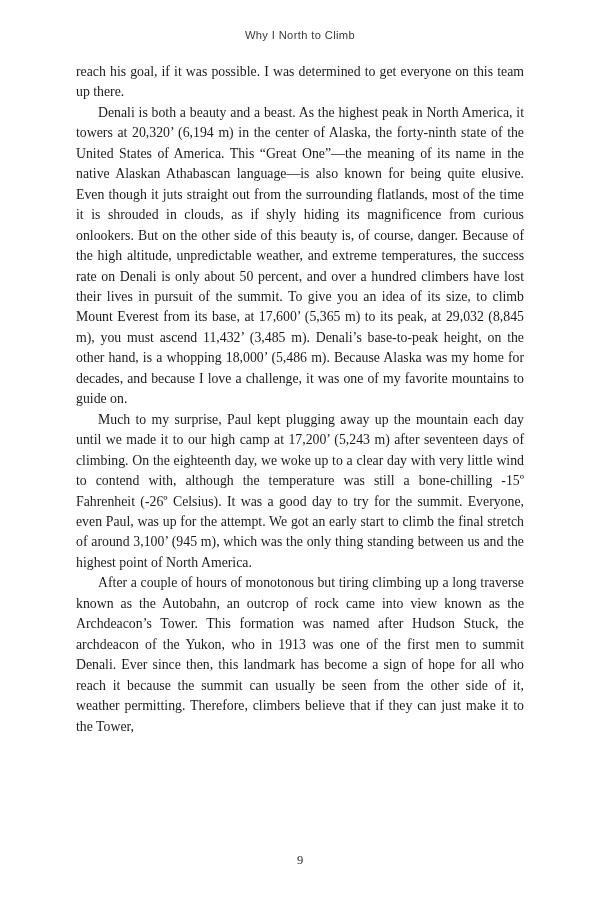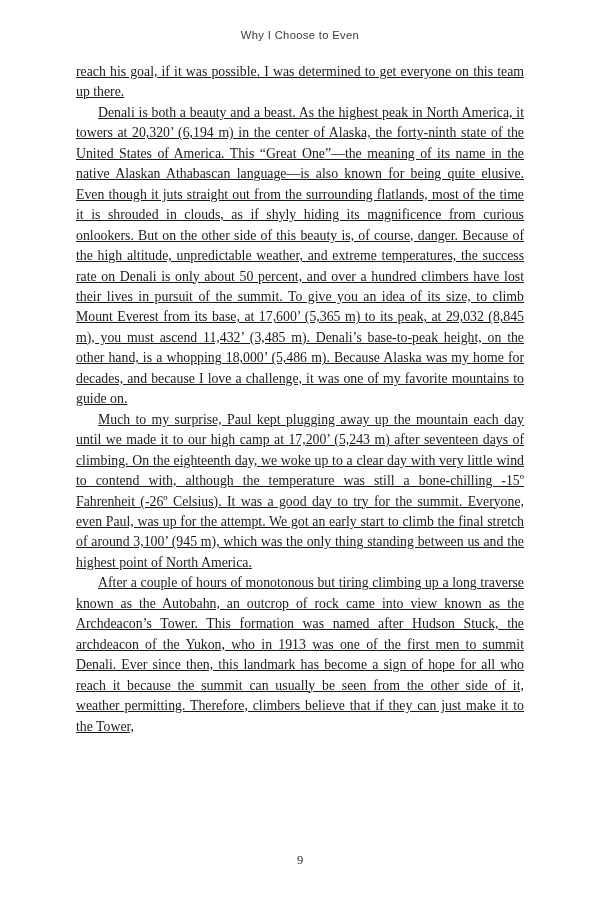--- a/index.html
+++ b/index.html
@@ -49,21 +49,20 @@
 
   .para {
     margin: 0;
     font-size: 13.8px;
     line-height: 20.45px;
     text-align: justify;
     text-justify: inter-word;
     hyphens: none;
     color: #1b1b1b;
     font-family: "Liberation Serif", "DejaVu Serif", serif;
-    text-decoration: underline;
   }
   .para.indent {
     text-indent: 22px;
   }
   
   .para::after {
     content: "";
     display: inline-block;
     width: 100%;
   }
@@ -82,21 +81,21 @@
     font-size: 12.5px;
     color: #2a2a2a;
     line-height: 16px;
   }
 </style>
 </head>
 <body>
 
 <div class="page">
 
-  <div class="running-head">Why I Choose to Even</div>
+  <div class="running-head">Why I North to Climb</div>
 
   <div class="text-block">
     <p class="para no-stretch">reach his goal, if it was possible. I was determined to get everyone on this team up there.</p>
     <p class="para indent no-stretch">Denali is both a beauty and a beast. As the highest peak in North America, it towers at 20,320’ (6,194 m) in the center of Alaska, the forty-ninth state of the United States of America. This “Great One”—the meaning of its name in the native Alaskan Athabascan language—is also known for being quite elusive. Even though it juts straight out from the surrounding flatlands, most of the time it is shrouded in clouds, as if shyly hiding its magnificence from curious onlookers. But on the other side of this beauty is, of course, danger. Because of the high altitude, unpredictable weather, and extreme temperatures, the success rate on Denali is only about 50 percent, and over a hundred climbers have lost their lives in pursuit of the summit. To give you an idea of its size, to climb Mount Everest from its base, at 17,600’ (5,365 m) to its peak, at 29,032 (8,845 m), you must ascend 11,432’ (3,485 m). Denali’s base-to-peak height, on the other hand, is a whopping 18,000’ (5,486 m). Because Alaska was my home for decades, and because I love a challenge, it was one of my favorite mountains to guide on.</p>
     <p class="para indent no-stretch">Much to my surprise, Paul kept plugging away up the mountain each day until we made it to our high camp at 17,200’ (5,243 m) after seventeen days of climbing. On the eighteenth day, we woke up to a clear day with very little wind to contend with, although the temperature was still a bone-chilling -15º Fahrenheit (-26º Celsius). It was a good day to try for the summit. Everyone, even Paul, was up for the attempt. We got an early start to climb the final stretch of around 3,100’ (945 m), which was the only thing standing between us and the highest point of North America.</p>
     <p class="para indent no-stretch">After a couple of hours of monotonous but tiring climbing up a long traverse known as the Autobahn, an outcrop of rock came into view known as the Archdeacon’s Tower. This formation was named after Hudson Stuck, the archdeacon of the Yukon, who in 1913 was one of the first men to summit Denali. Ever since then, this landmark has become a sign of hope for all who reach it because the summit can usually be seen from the other side of it, weather permitting. Therefore, climbers believe that if they can just make it to the Tower,</p>
   </div>
 
   <div class="folio">9</div>
 

